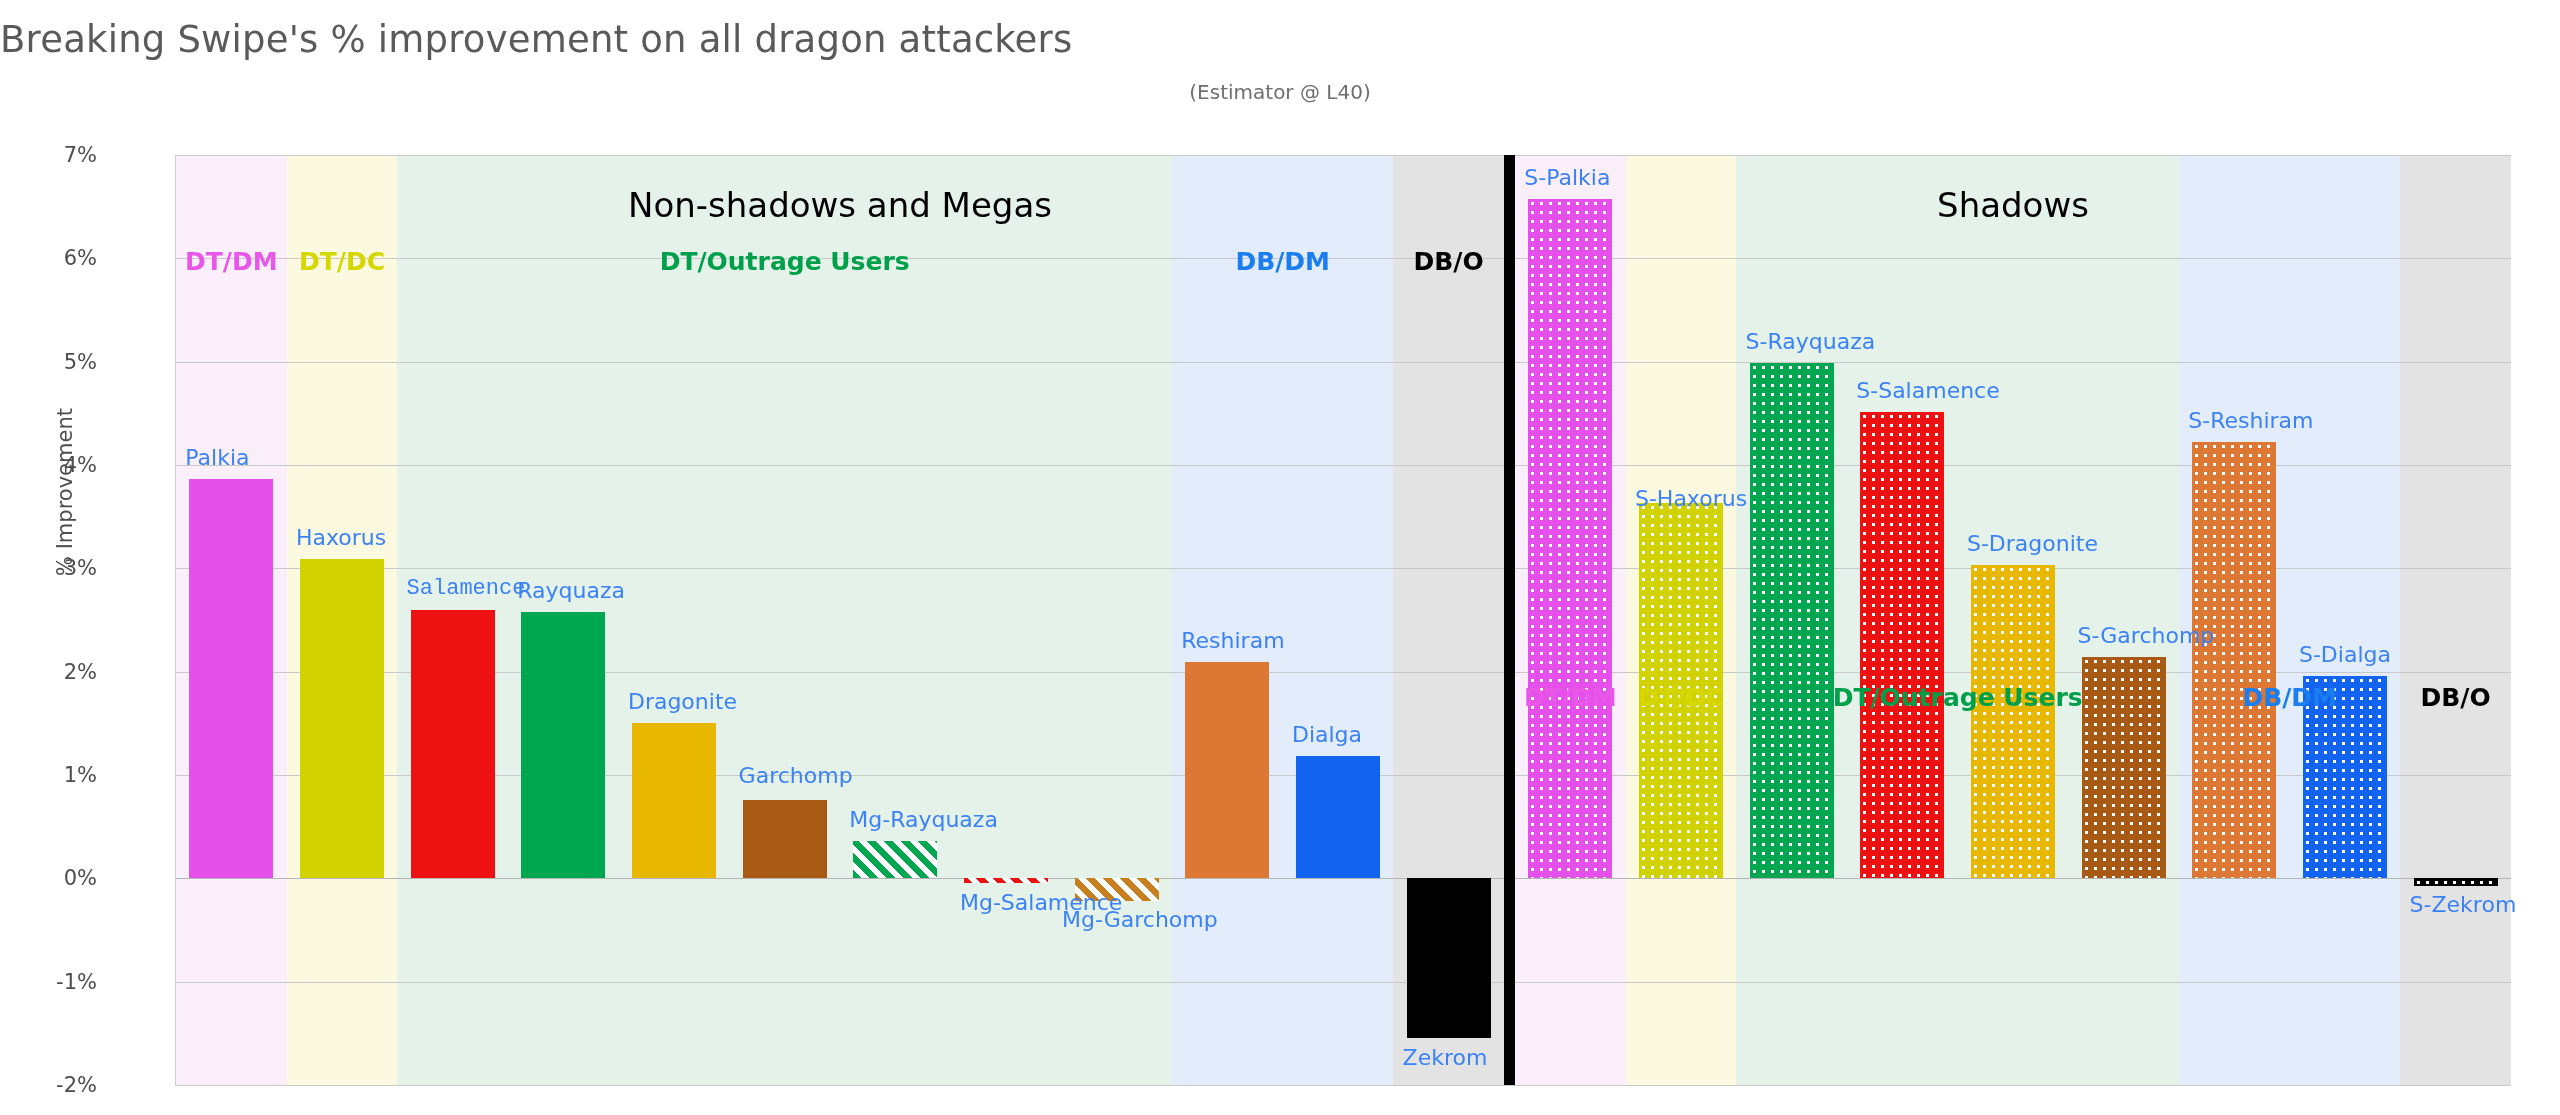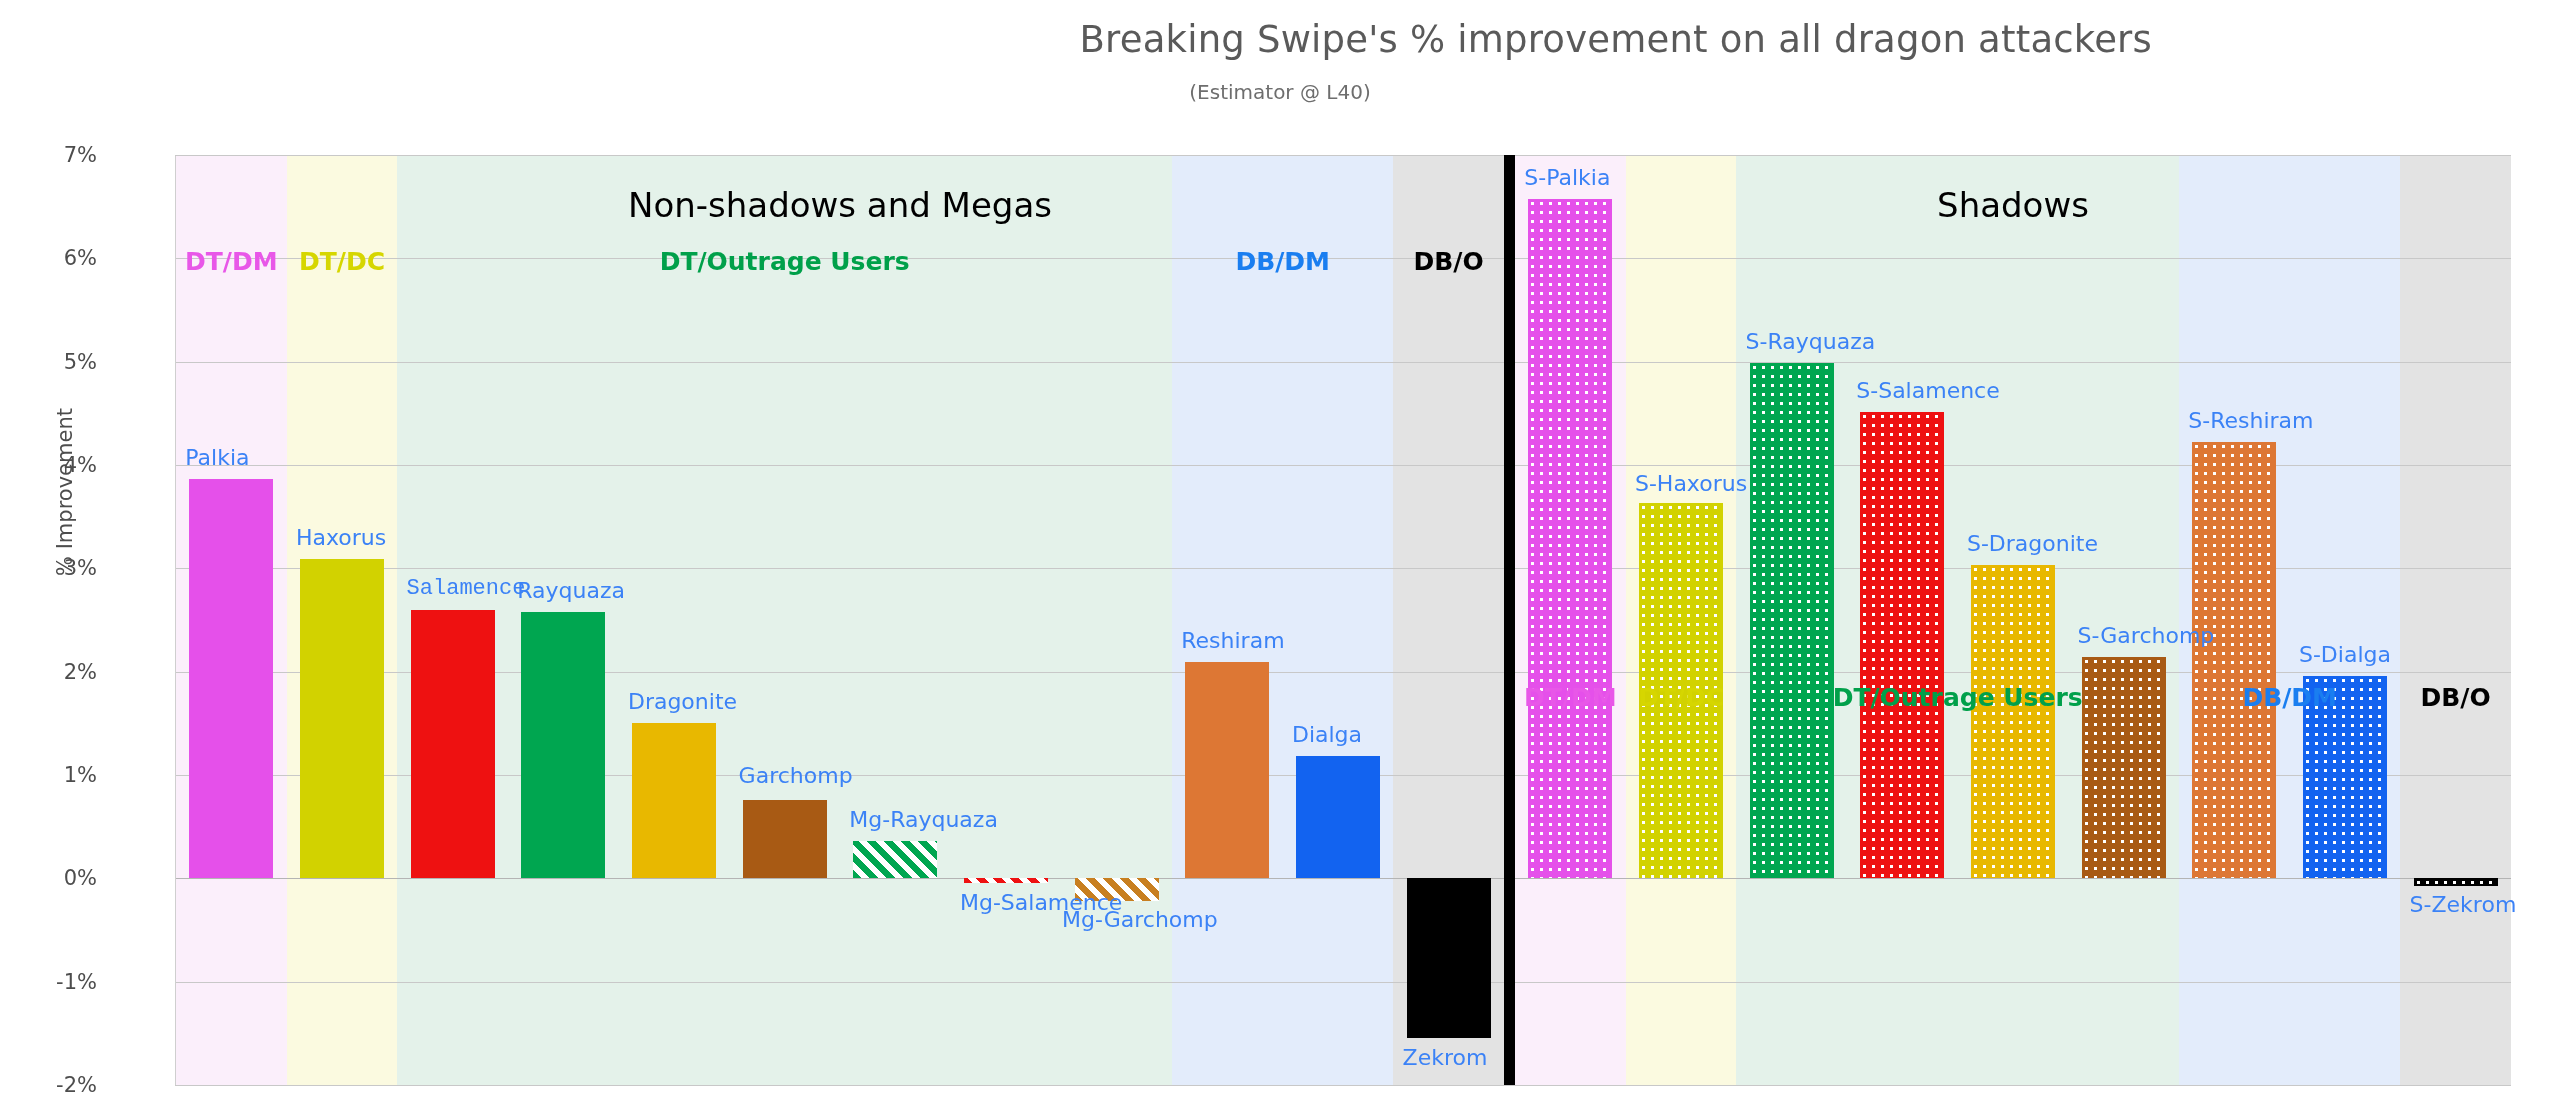--- a/index.html
+++ b/index.html
@@ -2,21 +2,21 @@
 <html><head>
 <meta charset="utf-8">
 <style>
   html,body{margin:0;padding:0;background:#ffffff;}
   body{width:2560px;height:1115px;font-family:"DejaVu Sans","Liberation Sans",sans-serif;overflow:hidden;}
 
   #chart-root{position:relative;width:2560px;height:1115px;background:#fff;}
 
   
   #chart-title{
-    position:absolute;left:0;top:18px;width:2152px;text-align:right;
+    position:absolute;left:0;top:18px;width:2152px;text-align:left;
     font-size:37px;color:#5a5a5a;font-family:"DejaVu Sans","Liberation Sans",sans-serif;
     letter-spacing:.2px;
   }
   #chart-subtitle{
     position:absolute;left:0;top:80px;width:2560px;text-align:center;
     font-size:20px;color:#6e6e6e;
   }
 
   
   #ylabel{
@@ -120,21 +120,21 @@
       <div class="barlabel" style="left: 886px; top: 752.067px;">Mg-Garchomp</div>
       <div class="bar" style="left: 1009.28px; width: 84.1067px; top: 507.367px; height: 215.967px; background: rgb(221, 119, 52);"></div>
       <div class="barlabel" style="left: 1005.28px; top: 473.367px;">Reshiram</div>
       <div class="bar" style="left: 1119.95px; width: 84.1067px; top: 601.4px; height: 121.933px; background: rgb(18, 99, 240);"></div>
       <div class="barlabel" style="left: 1115.95px; top: 567.4px;">Dialga</div>
       <div class="bar" style="left: 1230.61px; width: 84.1067px; top: 723.333px; height: 160.167px; background: rgb(0, 0, 0);"></div>
       <div class="barlabel" style="left: 1226.61px; top: 889.5px;">Zekrom</div>
       <div class="bar" style="left: 1352.28px; width: 84.1067px; top: 44.4333px; height: 678.9px; background: radial-gradient(rgb(255, 255, 255) 1.6px, transparent 1.7px) 0px 0px / 9px 9px, rgb(229, 80, 234);"></div>
       <div class="barlabel" style="left: 1348.28px; top: 10.4333px;">S-Palkia</div>
       <div class="bar" style="left: 1462.95px; width: 84.1067px; top: 348.233px; height: 375.1px; background: radial-gradient(rgb(255, 255, 255) 1.6px, transparent 1.7px) 0px 0px / 9px 9px, rgb(210, 210, 0);"></div>
-      <div class="barlabel" style="left: 1458.95px; top: 316px;">S-Haxorus</div>
+      <div class="barlabel" style="left: 1458.95px; top: 331px;">S-Haxorus</div>
       <div class="bar" style="left: 1573.61px; width: 84.1067px; top: 207.7px; height: 515.633px; background: radial-gradient(rgb(255, 255, 255) 1.6px, transparent 1.7px) 0px 0px / 9px 9px, rgb(0, 166, 80);"></div>
       <div class="barlabel" style="left: 1569.61px; top: 173.7px;">S-Rayquaza</div>
       <div class="bar" style="left: 1684.28px; width: 84.1067px; top: 257.3px; height: 466.033px; background: radial-gradient(rgb(255, 255, 255) 1.6px, transparent 1.7px) 0px 0px / 9px 9px, rgb(238, 17, 17);"></div>
       <div class="barlabel" style="left: 1680.28px; top: 223.3px;">S-Salamence</div>
       <div class="bar" style="left: 1794.95px; width: 84.1067px; top: 410.233px; height: 313.1px; background: radial-gradient(rgb(255, 255, 255) 1.6px, transparent 1.7px) 0px 0px / 9px 9px, rgb(232, 184, 0);"></div>
       <div class="barlabel" style="left: 1790.95px; top: 376.233px;">S-Dragonite</div>
       <div class="bar" style="left: 1905.61px; width: 84.1067px; top: 502.2px; height: 221.133px; background: radial-gradient(rgb(255, 255, 255) 1.6px, transparent 1.7px) 0px 0px / 9px 9px, rgb(168, 90, 20);"></div>
       <div class="barlabel" style="left: 1901.61px; top: 468.2px;">S-Garchomp</div>
       <div class="bar" style="left: 2016.28px; width: 84.1067px; top: 287.267px; height: 436.067px; background: radial-gradient(rgb(255, 255, 255) 1.6px, transparent 1.7px) 0px 0px / 9px 9px, rgb(221, 119, 52);"></div>
       <div class="barlabel" style="left: 2012.28px; top: 253.267px;">S-Reshiram</div>

